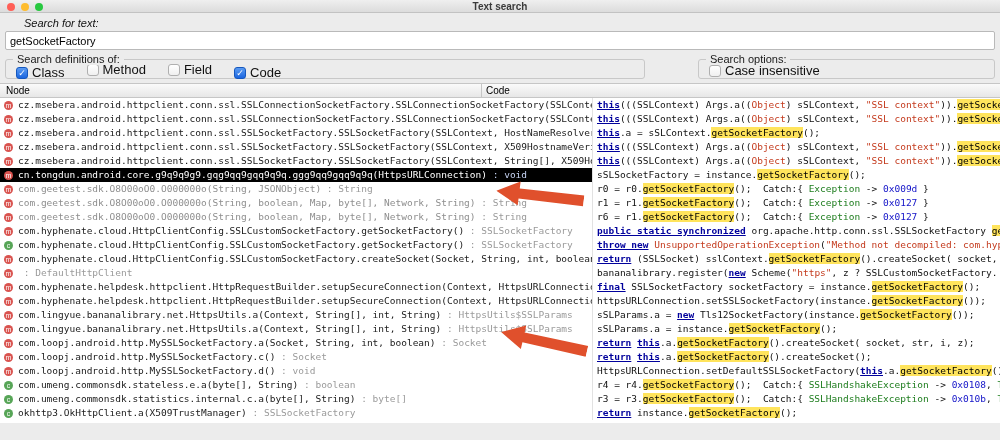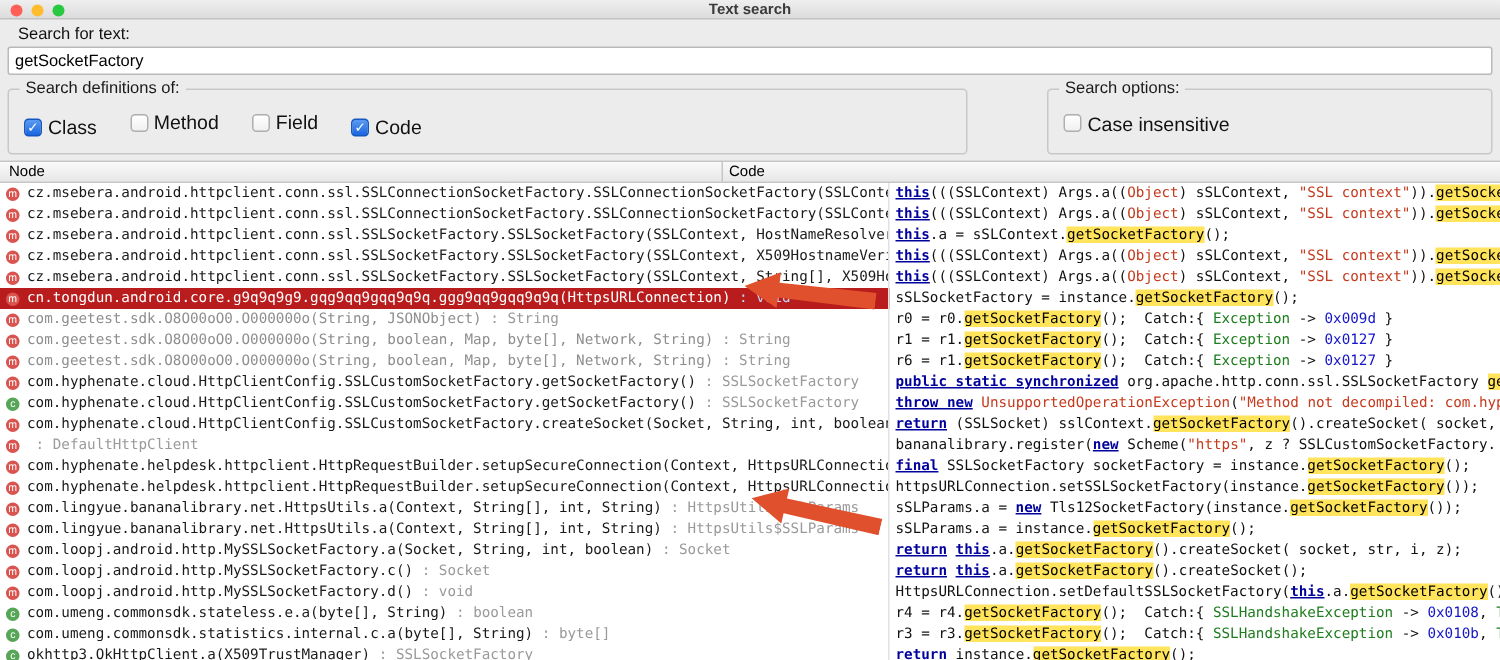--- a/index.html
+++ b/index.html
@@ -20,33 +20,33 @@
     position:relative;
   }
   .traffic { position:absolute; left:7px; top:3px; display:flex; gap:6px; }
   .tl { width:8px; height:8px; border-radius:50%; }
   .tl.red    { background:#FF5F57; }
   .tl.yellow { background:#FEBC2E; }
   .tl.green  { background:#28C840; }
   .win-title { font-size:10px; font-weight:bold; color:#3A3A3A; }
 
   
-  .search-label { padding:4px 0 2px 12px; font-size:11px; }
+  .search-label { padding:4px 0 2px 24px; font-size:11px;font-style:italic; }
   .search-input {
     display:block; margin:0 5px; width:990px; height:19px;
     border:1px solid #B9B9B9; border-radius:2px; background:#FFF;
     font-family:"Liberation Sans", sans-serif; font-size:11px;
     padding:0 4px; color:#000; outline:none;
   }
 
   
   .groups { display:flex; gap:8px; margin:9px 5px 4px; }
   .group {
     position:relative; border:1px solid #C8C8C8; border-radius:3px;
-    height:44px; display:flex; align-items:center; padding:6px 8px 2px 10px;
+    height:20px; display:flex; align-items:center; padding:6px 8px 2px 10px;
   }
   .group-defs { width:640px; }
   .group-opts { flex:1;margin-left:45px; }
   .group-title {
     position:absolute; top:-7px; left:7px; background:#ECECEC;
     padding:0 4px; font-size:11px; color:#1A1A1A;
   }
   .cb { display:inline-flex; align-items:center; gap:4px; margin-right:22px; cursor:default; }
   .cb-box {
     width:12px; height:12px; border-radius:3px;
@@ -84,21 +84,21 @@
   .icon {
     width:9px; height:9px; border-radius:50%; flex:none; margin-right:5px;
     color:#FFF; font-size:7px; line-height:9px; text-align:center;
     font-family:"Liberation Sans", sans-serif;
   }
   .icon.red   { background:#D9534F; }
   .icon.green { background:#57A557; }
   .node-main { color:#1A1A1A; }
   .node-type { color:#9A9A9A; }
   .row.dim .node-main { color:#8E8E8E; }
-  .row.selected .node-cell { background:#b91c1c; }
+  .row.selected .node-cell { background:#000000; }
   .row.selected .node-main { color:#FFFFFF; }
   .row.selected .node-type { color:#C7D4F4; }
 
   
   .seg-kw  { color:#00009C; font-weight:bold;text-decoration:underline; }
   .seg-str { color:#C43B1E; }
   .seg-num { color:#1414C8; }
   .seg-exc { color:#1E7D1E; }
   .seg-pl  { color:#111; }
   .seg-hl  { background:#FFE45C; color:#000; }

